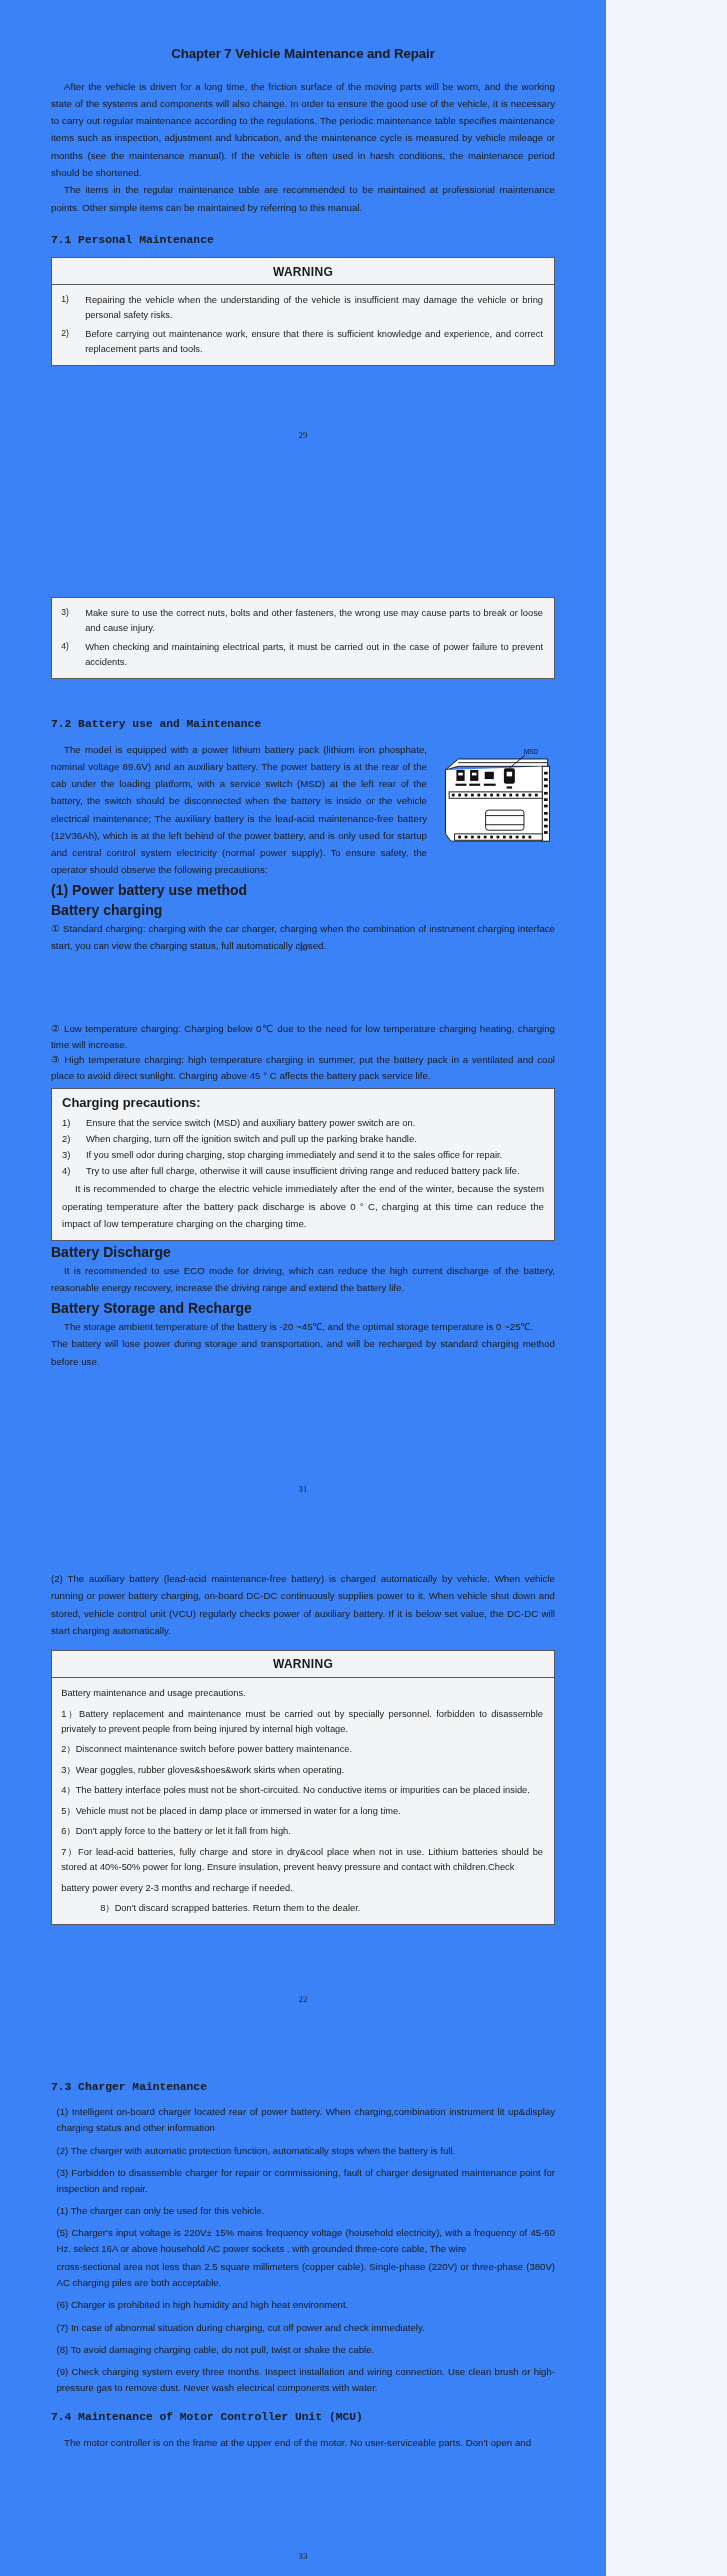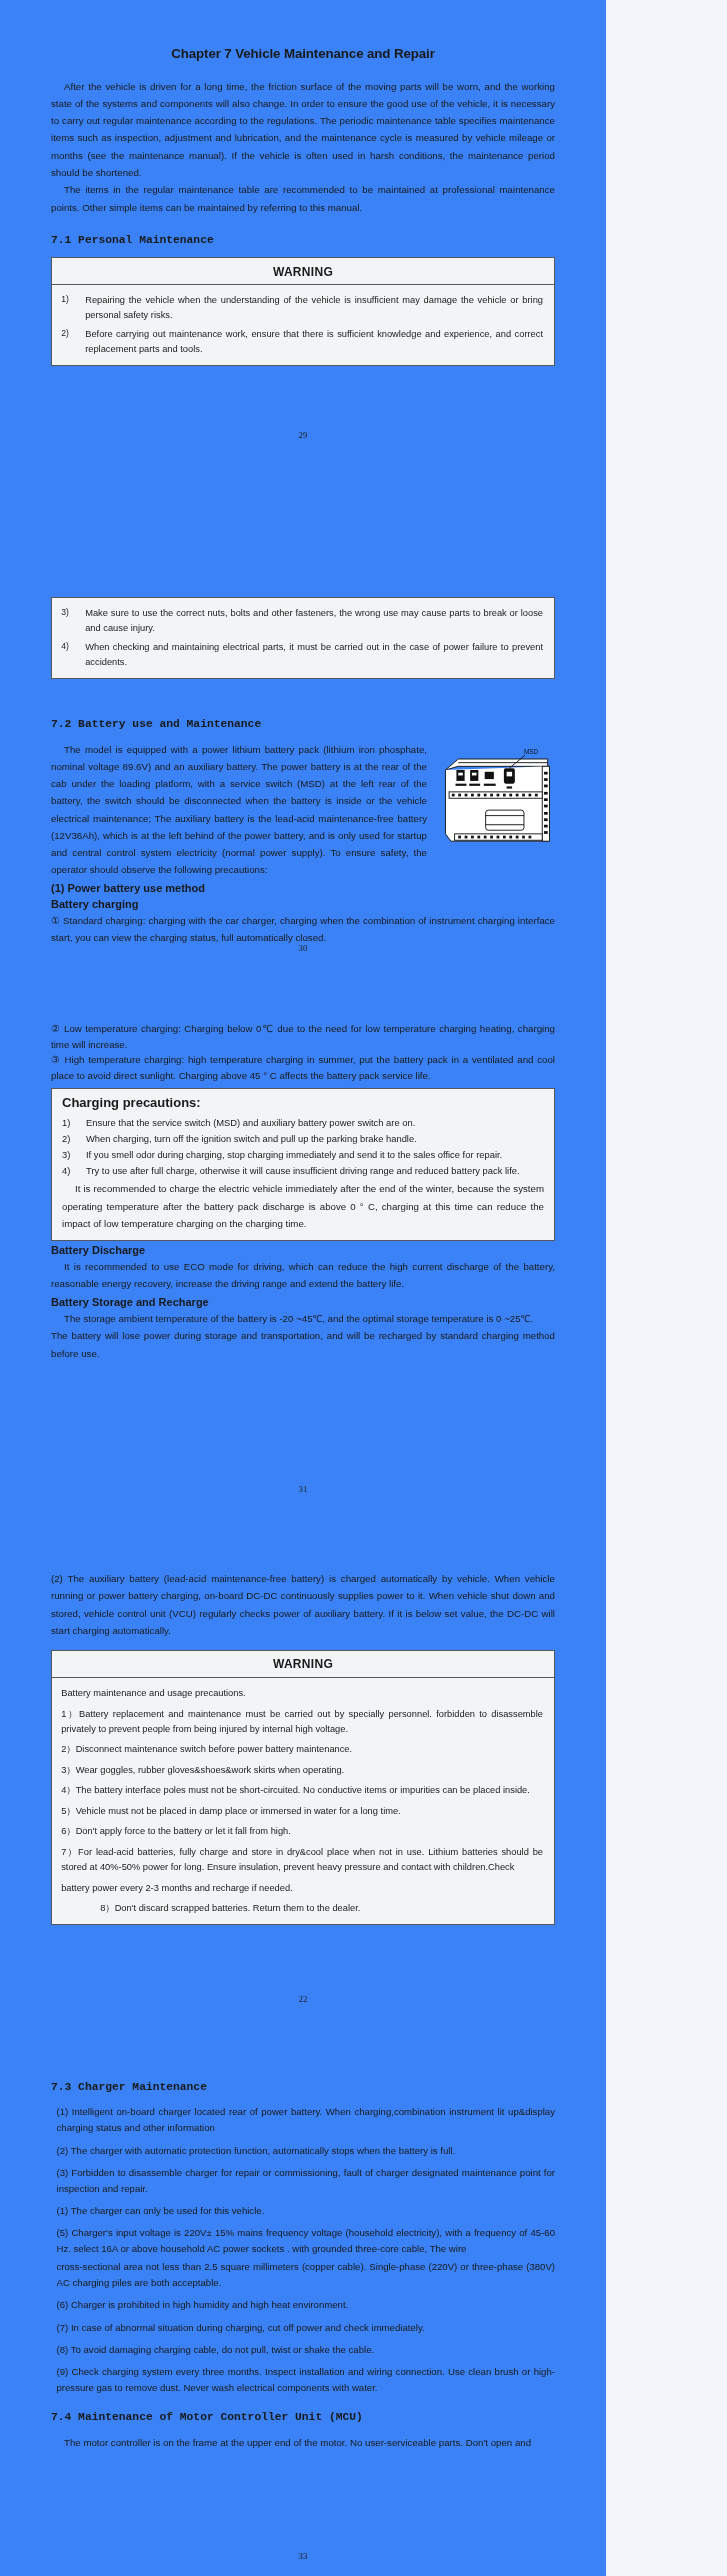--- a/index.html
+++ b/index.html
@@ -32,21 +32,21 @@
     margin: 9.2px 0 16.5px 0;
     letter-spacing: -0.1px;
   }
   h2.section-title {
     font-size: 11.3px;
     font-weight: bold;
     margin: 18.3px 0 11px 0;
     font-family: Liberation Mono, monospace;
   }
   h3.sub-head {
-    font-size: 11px;
+    font-size: 14px;
     font-weight: bold;
     margin: 3.7px 0 1.8px 0;
   }
   p.body-text {
     font-size: 9.7px;
     line-height: 1.78;
     margin: 0 0 0 0;
     text-align: justify;
     text-justify: inter-word;
   }

